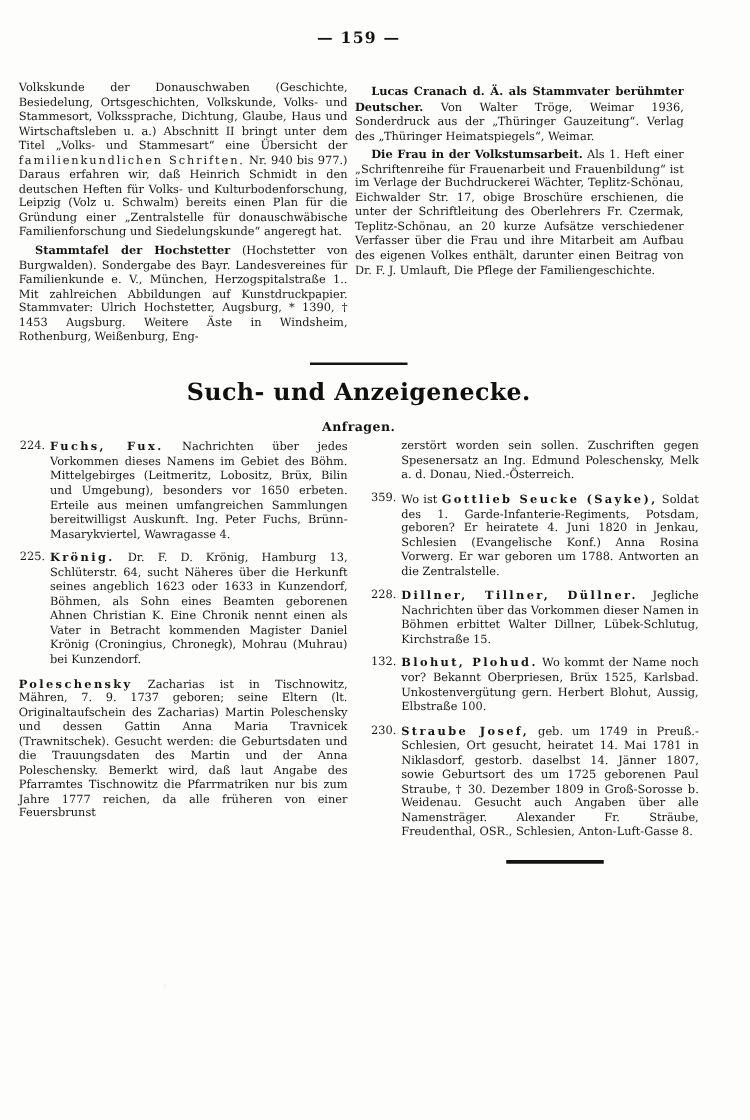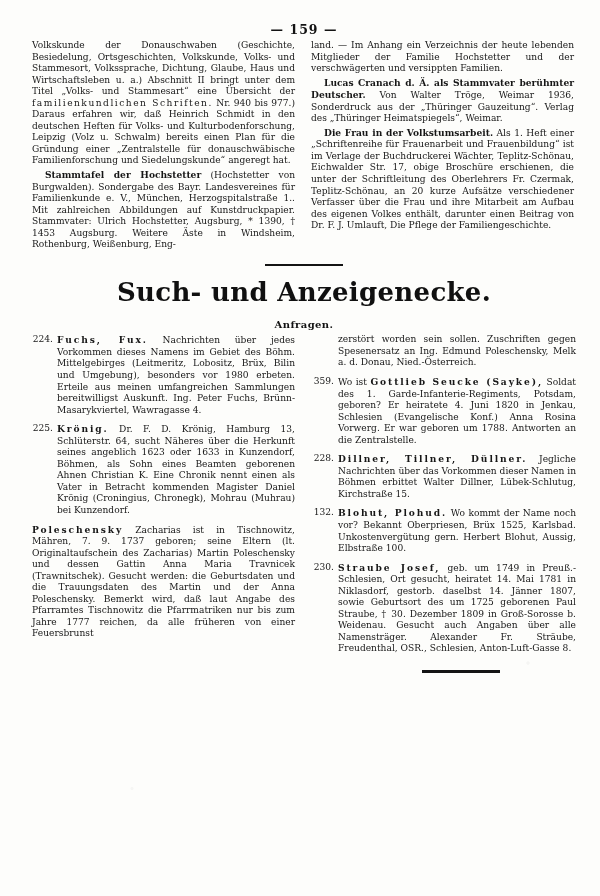--- a/index.html
+++ b/index.html
@@ -34,42 +34,42 @@
       radial-gradient(circle at 78% 9%, rgba(0,0,0,0.03) 0 1.2px, transparent 2px),
       radial-gradient(circle at 34% 62%, rgba(0,0,0,0.03) 0 1.3px, transparent 2px),
       radial-gradient(circle at 88% 74%, rgba(0,0,0,0.035) 0 1.4px, transparent 2px),
       radial-gradient(circle at 22% 88%, rgba(0,0,0,0.03) 0 1.2px, transparent 2px),
       radial-gradient(circle at 58% 40%, rgba(0,0,0,0.025) 0 1.1px, transparent 2px);
     opacity: .9;
   }
 
   .page-body {
     position: absolute;
-    left: 32px;
+    left: 15px;
     top: 0;
     width: 544px;
     height: 741px;
   }
 
   
   .folio {
     text-align: center;
     font-family: "DejaVu Serif", "Liberation Serif", serif;
     font-weight: 700;
     font-size: 12.5px;
     letter-spacing: 1px;
     padding-top: 22px;
     color: #131313;
   }
 
   
   .cols {
     display: flex;
-    gap: 16px;
-    margin-top: 3px;
+    gap: 6px;
+    margin-top: 29px;
   }
   .col {
     width: 263px;
     flex: 0 0 263px;
   }
 
   
   .fx {
     font-family: "DejaVu Serif", "Liberation Serif", serif;
     font-size: 9.1px;
@@ -108,21 +108,21 @@
   .rule-bottom {
     width: 78px;
     height: 2.5px;
     background: #141414;
     margin: 0 auto;
   }
   .section-title {
     text-align: center;
     font-family: "DejaVu Serif", "Liberation Serif", serif;
     font-weight: 700;
-    font-size: 26px;
+    font-size: 19px;
     letter-spacing: 0.3px;
     color: #101010;
     margin-top: 11px;
     margin-bottom: 0;
   }
   .sub-title {
     text-align: center;
     font-family: "DejaVu Serif", "Liberation Serif", serif;
     font-weight: 700;
     font-size: 10px;
@@ -183,23 +183,20 @@
       <div class="col">
         <div class="fx">
           <p><span>Volkskunde der Donauschwaben (Geschichte, Besiedelung, Ortsgeschichten, Volkskunde, Volks- und Stammesort, Volkssprache, Dichtung, Glaube, Haus und Wirtschaftsleben u. a.) Abschnitt II bringt unter dem Titel „Volks- und Stammesart“ eine Übersicht der </span><span class="sperr-lite">familienkundlichen Schriften.</span><span> Nr. 940 bis 977.) Daraus erfahren wir, daß Heinrich Schmidt in den deutschen Heften für Volks- und Kulturbodenforschung, Leipzig (Volz u. Schwalm) bereits einen Plan für die Gründung einer „Zentralstelle für donauschwäbische Familienforschung und Siedelungskunde“ angeregt hat.</span></p>
         </div>
         <div class="fx" style="margin-top:2px;">
           <p class="indent"><span class="bold">Stammtafel der Hochstetter</span><span> (Hochstetter von Burgwalden). Sondergabe des Bayr. Landesvereines für Familienkunde e. V., München, Herzogspitalstraße 1.. Mit zahlreichen Abbildungen auf Kunstdruckpapier. Stammvater: Ulrich Hochstetter, Augsburg, * 1390, † 1453 Augsburg. Weitere Äste in Windsheim, Rothenburg, Weißenburg, Eng-</span></p>
         </div>
       </div>
 
       <div class="col">
-        <div class="fx">
-          <p><span>land. — Im Anhang ein Verzeichnis der heute lebenden Mitglieder der Familie Hochstetter und der verschwägerten und versippten Familien.</span></p>
-        </div>
         <div class="fx" style="margin-top:2px;">
           <p class="indent"><span class="bold">Lucas Cranach d. Ä. als Stammvater berühmter Deutscher.</span><span> Von Walter Tröge, Weimar 1936, Sonderdruck aus der „Thüringer Gauzeitung“. Verlag des „Thüringer Heimatspiegels“, Weimar.</span></p>
         </div>
         <div class="fx" style="margin-top:2px;">
           <p class="indent"><span class="bold">Die Frau in der Volkstumsarbeit.</span><span> Als 1. Heft einer „Schriftenreihe für Frauenarbeit und Frauenbildung“ ist im Verlage der Buchdruckerei Wächter, Teplitz-Schönau, Eichwalder Str. 17, obige Broschüre erschienen, die unter der Schriftleitung des Oberlehrers Fr. Czermak, Teplitz-Schönau, an 20 kurze Aufsätze verschiedener Verfasser über die Frau und ihre Mitarbeit am Aufbau des eigenen Volkes enthält, darunter einen Beitrag von Dr. F. J. Umlauft, Die Pflege der Familiengeschichte.</span></p>
         </div>
       </div>
 
     </div>
 
@@ -208,21 +205,21 @@
     <div class="section-title">Such- und Anzeigenecke.</div>
     <div class="sub-title">Anfragen.</div>
 
     <div class="ads-cols">
 
       <div class="ads-col">
 
         <div class="entry">
           <div class="entry-num">224.</div>
           <div class="entry-text fx">
-            <p><span class="sperr">Fuchs, Fux.</span><span> Nachrichten über jedes Vorkommen dieses Namens im Gebiet des Böhm. Mittelgebirges (Leitmeritz, Lobositz, Brüx, Bilin und Umgebung), besonders vor 1980 erbeten. Erteile aus meinen umfangreichen Sammlungen bereitwilligst Auskunft. Ing. Peter Fuchs, Brünn-Masarykviertel, Wawragasse 4.</span></p>
+            <p><span class="sperr">Fuchs, Fux.</span><span> Nachrichten über jedes Vorkommen dieses Namens im Gebiet des Böhm. Mittelgebirges (Leitmeritz, Lobositz, Brüx, Bilin und Umgebung), besonders vor 1650 erbeten. Erteile aus meinen umfangreichen Sammlungen bereitwilligst Auskunft. Ing. Peter Fuchs, Brünn-Masarykviertel, Wawragasse 4.</span></p>
           </div>
         </div>
 
         <div class="entry">
           <div class="entry-num">225.</div>
           <div class="entry-text fx">
             <p><span class="sperr">Krönig.</span><span> Dr. F. D. Krönig, Hamburg 13, Schlüterstr. 64, sucht Näheres über die Herkunft seines angeblich 1623 oder 1633 in Kunzendorf, Böhmen, als Sohn eines Beamten geborenen Ahnen Christian K. Eine Chronik nennt einen als Vater in Betracht kommenden Magister Daniel Krönig (Croningius, Chronegk), Mohrau (Muhrau) bei Kunzendorf.</span></p>
           </div>
         </div>
 

